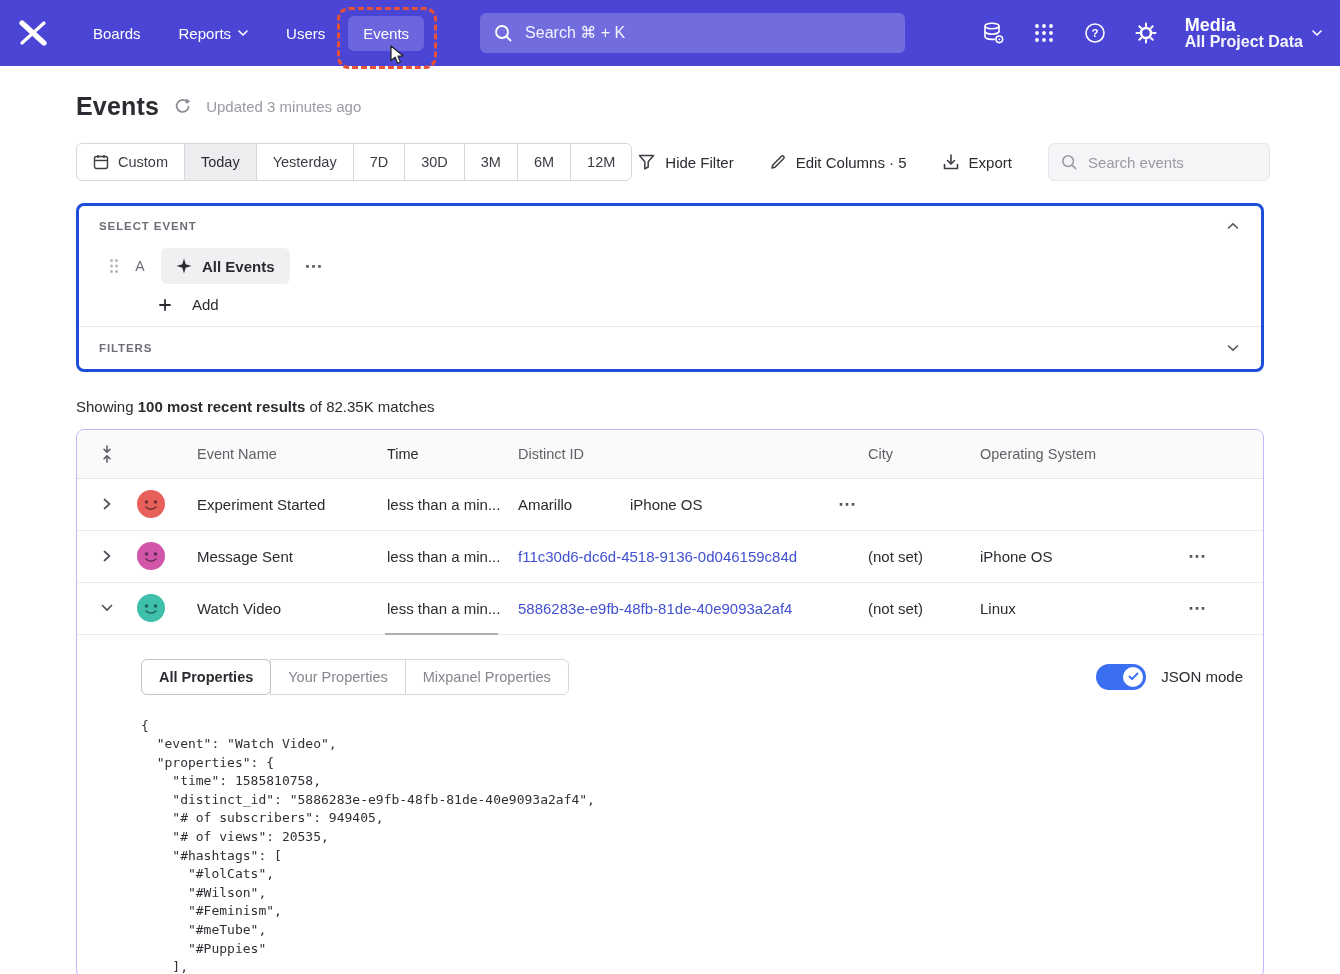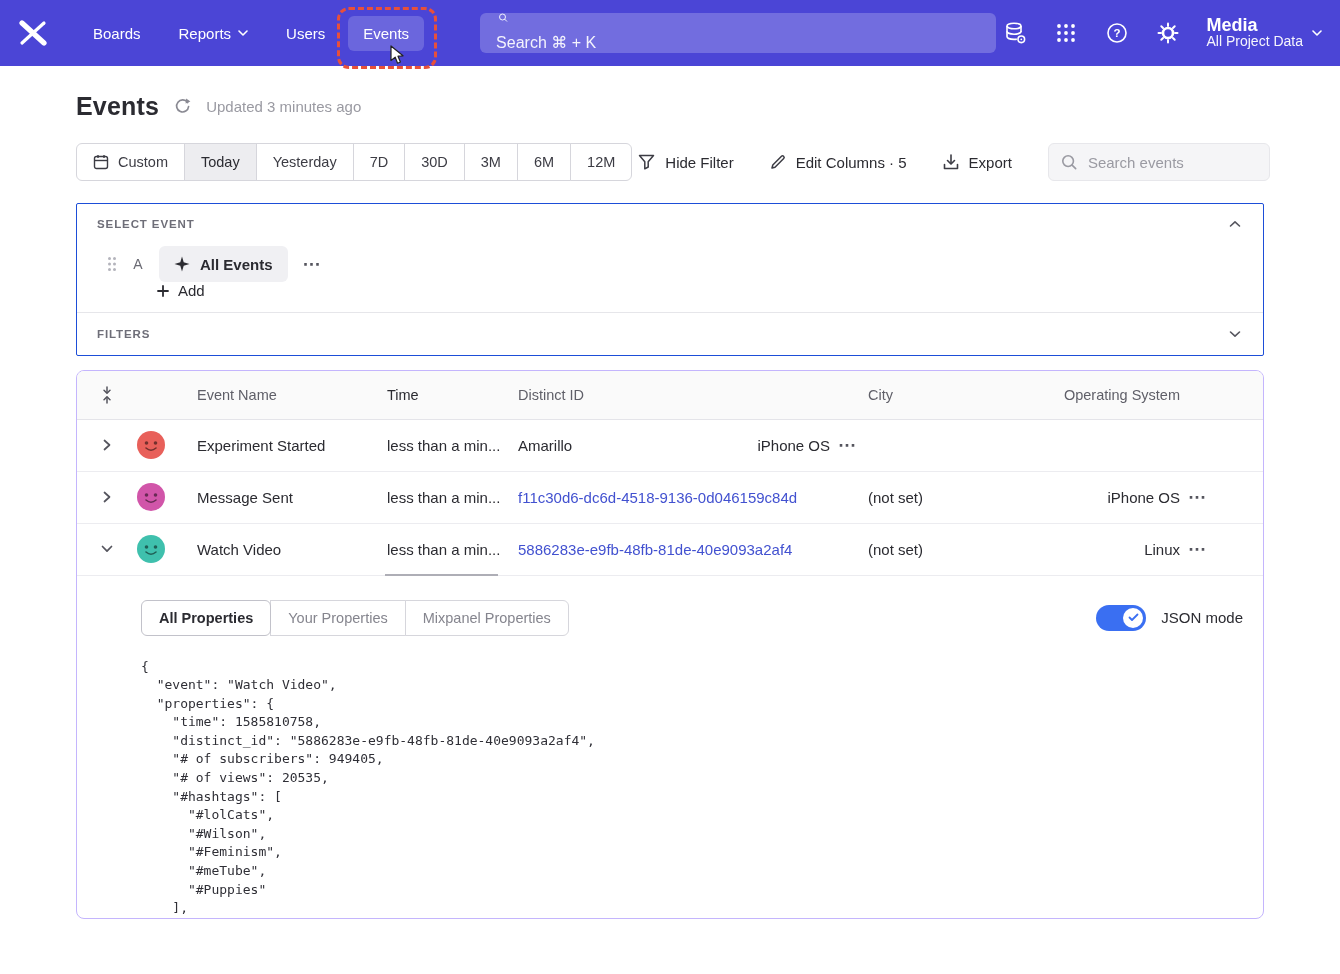--- a/index.html
+++ b/index.html
@@ -10,30 +10,30 @@
     font-family: "Liberation Sans", sans-serif; font-size: 15px;
   }
 
   
   .navbar { height: 66px; background: #4b45d6; display: flex; align-items: center; padding: 0 18px; }
   .logo { display: flex; align-items: center; cursor: pointer; }
   .nav-items { display: flex; align-items: center; gap: 8px; margin-left: 30px; }
   .nav-item { color: #fff; font-size: 15px; font-weight: 500; padding: 9px 15px; border-radius: 6px;
               display: flex; align-items: center; gap: 7px; cursor: pointer; white-space: nowrap; }
   .nav-item.nav-active { background: rgba(255,255,255,0.18); }
-  .nav-search { margin-left: 56px; width: 516px; height: 40px; background: rgba(255,255,255,0.22);
-                border-radius: 6px; display: flex; align-items: flex-start; gap: 11px; padding: 0 14px; flex-direction: column; }
+  .nav-search { margin-left: 56px; width: 425px; height: 40px; background: rgba(255,255,255,0.22);
+                border-radius: 6px; display: flex; align-items: center; gap: 11px; padding: 0 14px; }
   .nav-search input { flex: 1; background: transparent; border: none; outline: none; color: #fff;
                       font-size: 16px; font-family: inherit; }
   .nav-search input::placeholder { color: rgba(255,255,255,0.92); }
   .nav-right { margin-left: auto; display: flex; align-items: center; gap: 27px; }
   .nav-icon { width: 24px; height: 24px; display: flex; align-items: center; justify-content: center; cursor: pointer; }
   .project { display: flex; align-items: center; gap: 9px; color: #fff; cursor: pointer; }
   .project-name { font-size: 18px; font-weight: 700; line-height: 17px; }
-  .project-sub { font-size: 14px; font-weight: 400; line-height: 15px; opacity: .95; }
+  .project-sub { font-size: 16px; font-weight: 700; line-height: 15px; opacity: .95; }
 
   
   .annotation-box { position: absolute; left: 337px; top: 7px; width: 100px; height: 62px;
                     border: 3px dashed #e8503a; border-radius: 12px; z-index: 9; pointer-events: none; }
   .cursor-icon { position: absolute; left: 50px; top: 35px; }
 
   
   .content { padding: 0 76px; }
   .title-row { display: flex; align-items: center; gap: 15px; margin-top: 26px; }
   h1 { margin: 0; font-size: 25px; font-weight: 700; letter-spacing: .2px; color: #2b2b31; }
@@ -50,51 +50,51 @@
   .right-tools { margin-left: auto; display: flex; align-items: center; gap: 36px; }
   .action-btn { display: flex; align-items: center; gap: 10px; font-size: 15px; font-weight: 500;
                 color: #2b2b31; cursor: pointer; white-space: nowrap; }
   .search-events { width: 222px; height: 38px; background: #f5f5f7; border: 1px solid #e7e7eb; border-radius: 6px;
                    display: flex; align-items: center; gap: 9px; padding: 0 12px; }
   .search-events input { flex: 1; min-width: 0; background: transparent; border: none; outline: none;
                          color: #2b2b31; font-size: 15px; font-family: inherit; }
   .search-events input::placeholder { color: #9a9aa2; }
 
   
-  .card { border: 1px solid #1d4ed8; border-radius: 2px; margin-top: 22px; }
+  .card { border: 3px solid #1d4ed8; border-radius: 8px; margin-top: 22px; }
   .card-sec { padding: 14px 20px 12px; }
   .sec-head { display: flex; justify-content: space-between; align-items: center; }
   .sec-label { font-size: 11.5px; font-weight: 700; letter-spacing: .9px; color: #6e6e78; }
   .chev-btn { display: flex; align-items: center; cursor: pointer; padding: 2px; }
   .event-row { display: flex; align-items: center; gap: 15px; margin-top: 16px; }
   .drag-handle { margin-left: 10px; display: flex; cursor: grab; }
   .row-letter { color: #6a6a73; font-size: 14px; width: 12px; text-align: center; }
   .event-chip { display: flex; align-items: center; gap: 10px; background: #f0f0f3; border-radius: 6px;
                 height: 36px; padding: 0 15px; font-size: 15px; font-weight: 700; cursor: pointer; }
   .more-dots { color: #55555e; font-size: 18px; font-weight: 700; letter-spacing: 1px; cursor: pointer; line-height: 1; }
-  .add-row { margin-left: 60px; display: inline-flex; align-items: center; gap: 9px;
+  .add-row { margin-top: 12px; margin-left: 60px; display: inline-flex; align-items: center; gap: 21px;
              font-weight: 500; font-size: 15px; cursor: pointer; }
   .divider { border-top: 1px solid #e6e6ea; }
   .filters-row { padding: 15px 20px; display: flex; justify-content: space-between; align-items: center; text-align: center; }
 
   .results { margin: 26px 0 0; font-size: 15px; color: #2b2b31; }
   .results .bold { font-weight: 700; }
 
   
   .table-card { margin-top: 14px; border: 1px solid #c4b5fd; border-radius: 8px; overflow: hidden; position: relative; }
   .t-header { display: flex; align-items: center; height: 49px; background: #fafafa;
               border-bottom: 1px solid #e4e4e9; color: #5f5f68; font-size: 14.5px; font-weight: 500; }
   .t-row { display: flex; align-items: center; height: 52px; border-bottom: 1px solid #ececf0; font-size: 15px; }
   .col-expand { width: 60px; display: flex; justify-content: center; align-items: center; }
   .col-avatar { width: 60px; display: flex; align-items: center; }
   .col-name { width: 190px; }
   .col-time { width: 131px; color: #2b2b31; }
   .col-id { width: 350px; }
   .col-city { width: 112px; }
-  .col-os { width: 200px; text-align: right; }
+  .col-os { width: 200px; }
   .col-actions { flex: 1; display: flex; align-items: center; padding-left: 8px; }
   .id-link { color: #4251d0; text-decoration: none; cursor: pointer; }
   .expand-btn { display: flex; align-items: center; cursor: pointer; padding: 4px; }
   .partial-divider { position: absolute; left: 308px; top: 203px; width: 113px; height: 2px; background: #aeaeb6; }
 
   
   .detail { padding: 24px 20px 0 64px; }
   .detail-top { display: flex; align-items: center; }
   .tab-group { display: flex; }
   .tab-btn { height: 36px; padding: 0 17px; background: #fff; border: 1px solid #d6d6dc; margin-left: -1px;
@@ -308,20 +308,25 @@
     <div class="filters-row">
       <span class="sec-label">FILTERS</span>
       <span class="chev-btn">
         <svg width="12" height="8" viewBox="0 0 12 8" fill="none" stroke="#55555e" stroke-width="1.6" stroke-linecap="round" stroke-linejoin="round">
           <path d="M1.5 2 L6 6.2 L10.5 2"></path>
         </svg>
       </span>
     </div>
   </section>
 
+  <p class="results">
+    <span>Showing</span>
+    <span class="bold">100 most recent results</span>
+    <span>of 82.35K matches</span>
+  </p>
 
   <section class="table-card">
     <div class="t-header">
       <span class="col-expand">
         <span class="expand-btn">
           <svg width="14" height="18" viewBox="0 0 14 18" fill="none" stroke="#55555e" stroke-width="1.5" stroke-linecap="round" stroke-linejoin="round">
             <path d="M7 1 V6.5"></path>
               <path d="M4 4.2 L7 7.2 L10 4.2"></path>
             <path d="M7 17 V11.5"></path>
               <path d="M4 13.8 L7 10.8 L10 13.8"></path>

